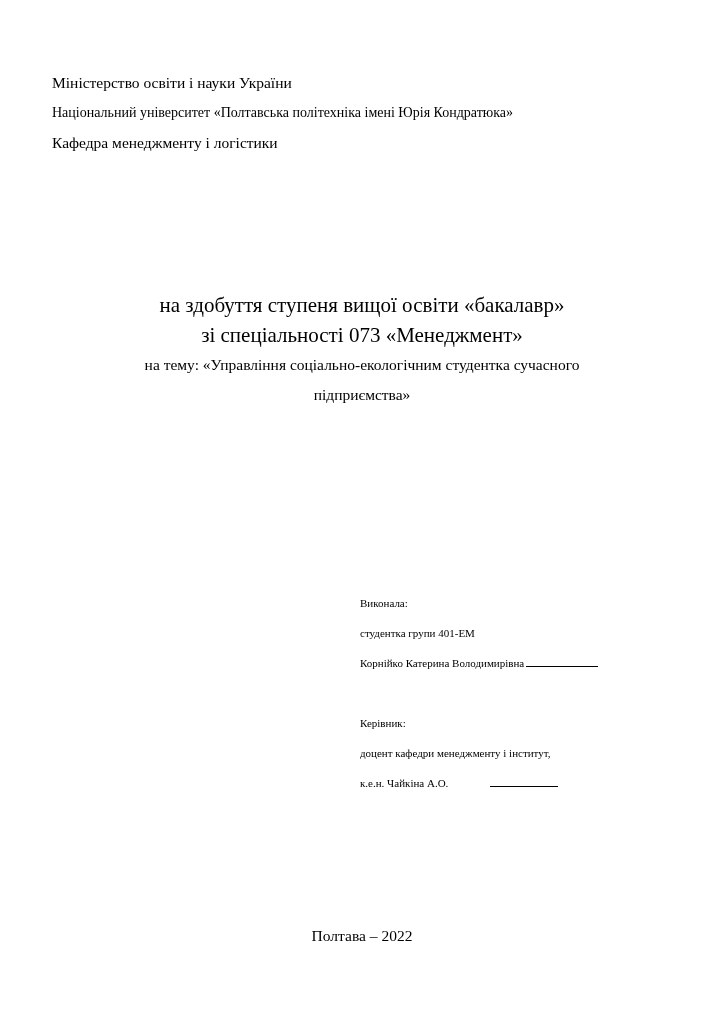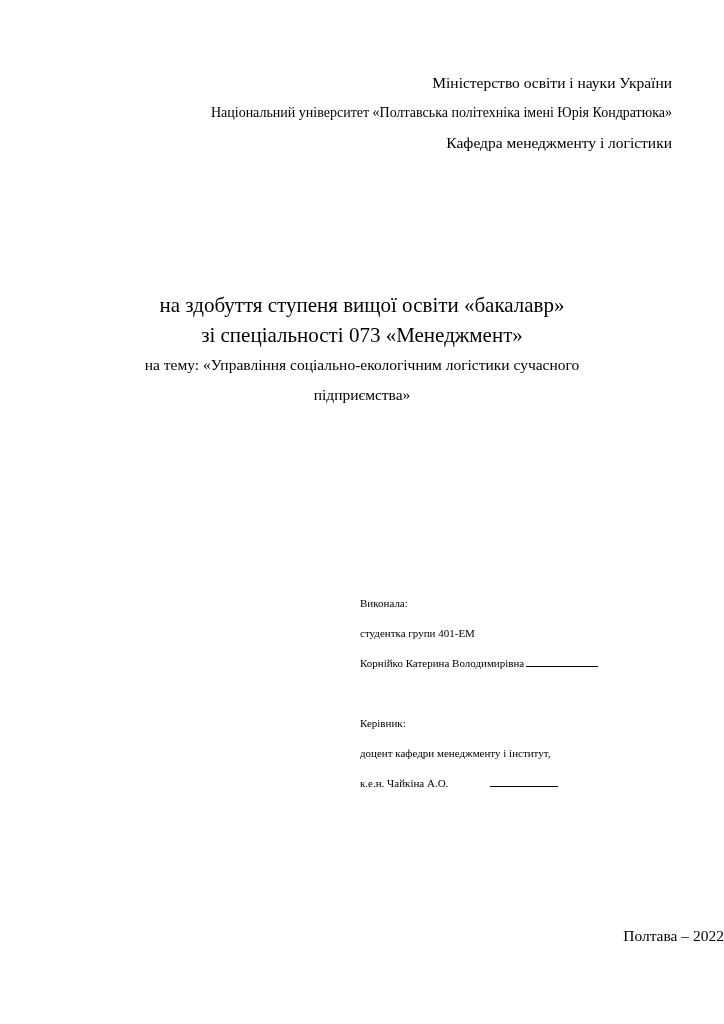--- a/index.html
+++ b/index.html
@@ -16,21 +16,21 @@
     overflow: hidden;
   }
   .page {
     width: 724px;
     height: 1024px;
     box-sizing: border-box;
     padding: 60px 52px 30px 52px;
     position: relative;
   }
   .header-block {
-    text-align: right;
+    text-align: left;
     margin-top: 8px;
   }
   .header-line {
     font-size: 15.5px;
     line-height: 30px;
     white-space: nowrap;
   }
   .header-line.wide {
     font-size: 14px;
   }
@@ -69,21 +69,21 @@
     display: inline-block;
     width: 72px;
     vertical-align: baseline;
     margin-left: 2px;
   }
   .sig-underline.short {
     width: 68px;
     margin-left: 42px;
   }
   .footer-block {
-    text-align: right;
+    text-align: center;
     position: absolute;
     left: 0;
     right: 0;
     bottom: 76px;
   }
   .footer-line {
     font-size: 15.5px;
     line-height: 24px;
   }
 </style>
@@ -94,21 +94,21 @@
 
   <div class="header-block">
     <div class="header-line">Міністерство освіти і науки України</div>
     <div class="header-line wide">Національний університет «Полтавська політехніка імені Юрія Кондратюка»</div>
     <div class="header-line">Кафедра менеджменту і логістики</div>
   </div>
 
   <div class="title-block">
     <div class="title-line">на здобуття ступеня вищої освіти «бакалавр»</div>
     <div class="title-line">зі спеціальності 073 «Менеджмент»</div>
-    <div class="title-topic">на тему: «Управління соціально-екологічним логістики сучасного підприємства»</div>
+    <div class="title-topic">на тему: «Управління соціально-екологічним студентка сучасного підприємства»</div>
   </div>
 
   <div class="signature-block">
     <div class="sig-line">Виконала:</div>
     <div class="sig-line">студентка групи 401-ЕМ</div>
     <div class="sig-line"><span>Корнійко Катерина Володимирівна</span><span class="sig-underline"></span></div>
     <div class="sig-gap"></div>
     <div class="sig-line">Керівник:</div>
     <div class="sig-line">доцент кафедри менеджменту і інститут,</div>
     <div class="sig-line"><span>к.е.н. Чайкіна А.О.</span><span class="sig-underline short"></span></div>

